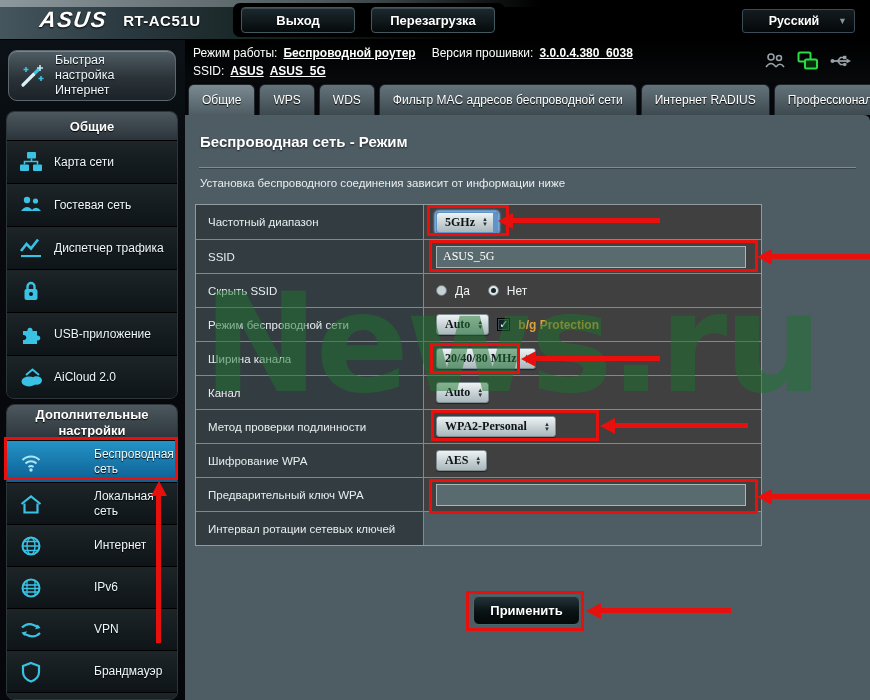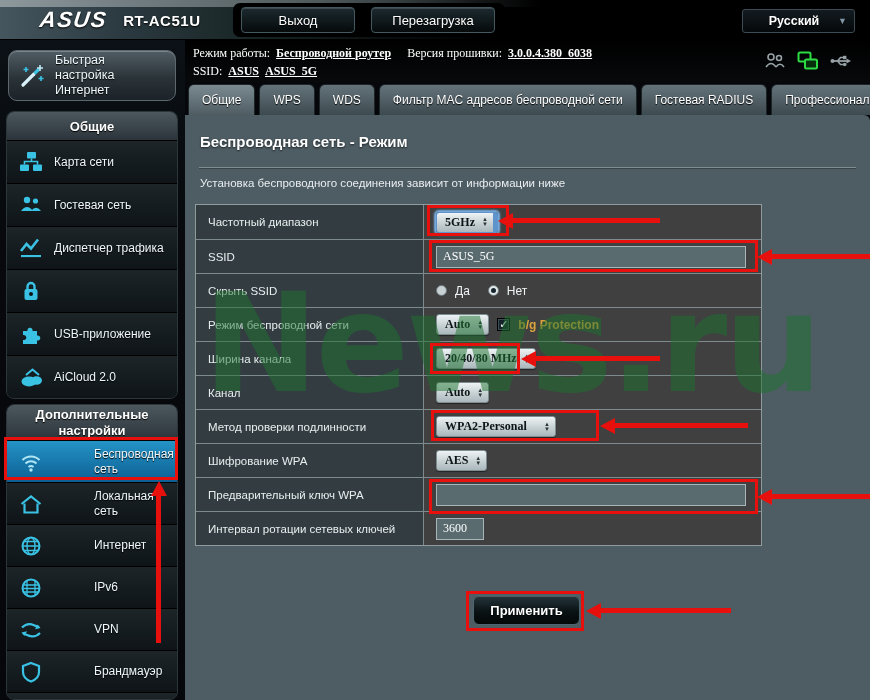--- a/index.html
+++ b/index.html
@@ -13,21 +13,21 @@
     border-bottom:1px solid #000; }
   .topbar::before { content:""; position:absolute; left:0; top:0; width:62%; height:7px;
     background:linear-gradient(90deg,#9fa9ad,#5d686c 60%,transparent); opacity:.8; }
   .brand-wrap { position:absolute; left:40px; top:7px; display:flex; align-items:center; gap:16px; }
   .asus-logo { color:#fff; font-weight:900; font-style:italic; font-size:22px;
     letter-spacing:1.5px; transform:skewX(-8deg); text-shadow:0 1px 2px #000; }
   .model { color:#fff; font-weight:bold; font-size:15px; text-shadow:0 1px 2px #000; letter-spacing:.5px; }
   .btn-pill { position:absolute; left:233px; top:3px; width:272px; height:34px; background:#000; border-radius:7px; }
   .top-btn { position:absolute; top:7px; height:26px; display:flex; align-items:center; justify-content:center;
     background:linear-gradient(#1c2a2f,#060a0b); border:1px solid #43595f; border-radius:4px;
-    color:#fff; font-weight:normal; font-size:13px; text-shadow:0 1px 1px #000;
+    color:#fff; font-weight:bold; font-size:13px; text-shadow:0 1px 1px #000;
     box-shadow:inset 0 1px 0 rgba(255,255,255,.15); cursor:pointer; }
   .btn-logout { left:241px; width:114px; }
   .btn-reboot { left:371px; width:124px; }
   .lang-btn { position:absolute; left:742px; top:9px; width:113px; height:24px;
     background:linear-gradient(#131b20,#05080a); border:1px solid #3b4c56; border-radius:3px;
     display:flex; align-items:center; color:#fff; font-weight:bold; font-size:12.5px;
     text-shadow:0 1px 1px #000; padding:0 7px; }
   .lang-btn .lbl { flex:1; text-align:center; }
   .lang-caret { color:#7f95a3; font-size:9px; }
 
@@ -49,21 +49,21 @@
   .panel-2 .panel-hd { height:35px; line-height:1.2; padding:2px 6px; }
   .sb-item { display:flex; align-items:center; gap:8px; padding:0 4px 0 9px; height:43px;
     background:linear-gradient(#1d2529,#0e1418); border-top:1px solid #000; cursor:pointer; }
   .panel-2 .sb-item { height:42px;gap:48px; }
   .sb-item.selected { background:linear-gradient(#2493c6,#0d5f93); }
   .sb-icon { width:30px; display:flex; justify-content:center; flex:0 0 30px; }
   .sb-label { color:#eef6f9; font-weight:normal; font-size:12px; line-height:1.2; text-shadow:0 1px 1px #000; }
 
   
   .main-header { position:absolute; left:185px; top:40px; width:685px; height:42px;
-    background:linear-gradient(#000,#07090b); color:#fff; font-size:12px; padding:5px 16px 0 8px;font-family:Liberation Serif, serif; }
+    background:linear-gradient(#000,#07090b); color:#fff; font-size:12px; padding:5px 16px 0 8px; }
   .mh-line { display:flex; align-items:center; gap:6px; height:16px; margin-bottom:2px; }
   .mh-link { font-weight:bold; text-decoration:underline; color:#fff; cursor:pointer; }
   .status-icons { position:absolute; right:18px; top:11px; display:flex; gap:11px; align-items:center; }
   .status-icons .ic { cursor:pointer; }
 
   
   .tabs { position:absolute; left:188px; top:83px; height:32px; display:flex; align-items:flex-end; }
   .tab { height:31px; padding:0 13px; display:flex; align-items:center; margin-right:4px;
     background:linear-gradient(#64737a,#3d4a50); border:1px solid #1d2529; border-bottom:none;
     border-radius:6px 6px 0 0; color:#fff; font-size:12px; text-shadow:0 1px 1px #000; cursor:pointer; white-space:nowrap; }
@@ -331,21 +331,21 @@
         </svg>
       </span>
     </div>
   </div>
 
   <div class="tabs">
     <div class="tab active">Общие</div>
     <div class="tab">WPS</div>
     <div class="tab">WDS</div>
     <div class="tab">Фильтр MAC адресов беспроводной сети</div>
-    <div class="tab">Гостевая RADIUS</div>
+    <div class="tab">Интернет RADIUS</div>
     <div class="tab">Профессионально</div>
   </div>
 
   <div class="content">
     <div class="pg-title">Беспроводная сеть - Режим</div>
     <div class="divider"></div>
     <div class="subtitle">Установка беспроводного соединения зависит от информации ниже</div>
 
     <div class="ftable">
       <div class="trow">
@@ -420,23 +420,20 @@
         </div>
       </div>
       <div class="trow">
         <div class="tlabel">Предварительный ключ WPA</div>
         <div class="tval">
           <input class="tin wide" value="" style="">
         </div>
       </div>
       <div class="trow">
         <div class="tlabel">Интервал ротации сетевых ключей</div>
-        <div class="tval">
-          <input class="tin small" value="3600" style="">
-        </div>
       </div>
     </div>
 
     <div class="apply-btn">Применить</div>
 
     <div class="watermark">News.ru</div>
   </div>
 
   <div class="ann">
     <div class="rbox" style="left:427px; top:205px; width:82px; height:31px;"></div>

